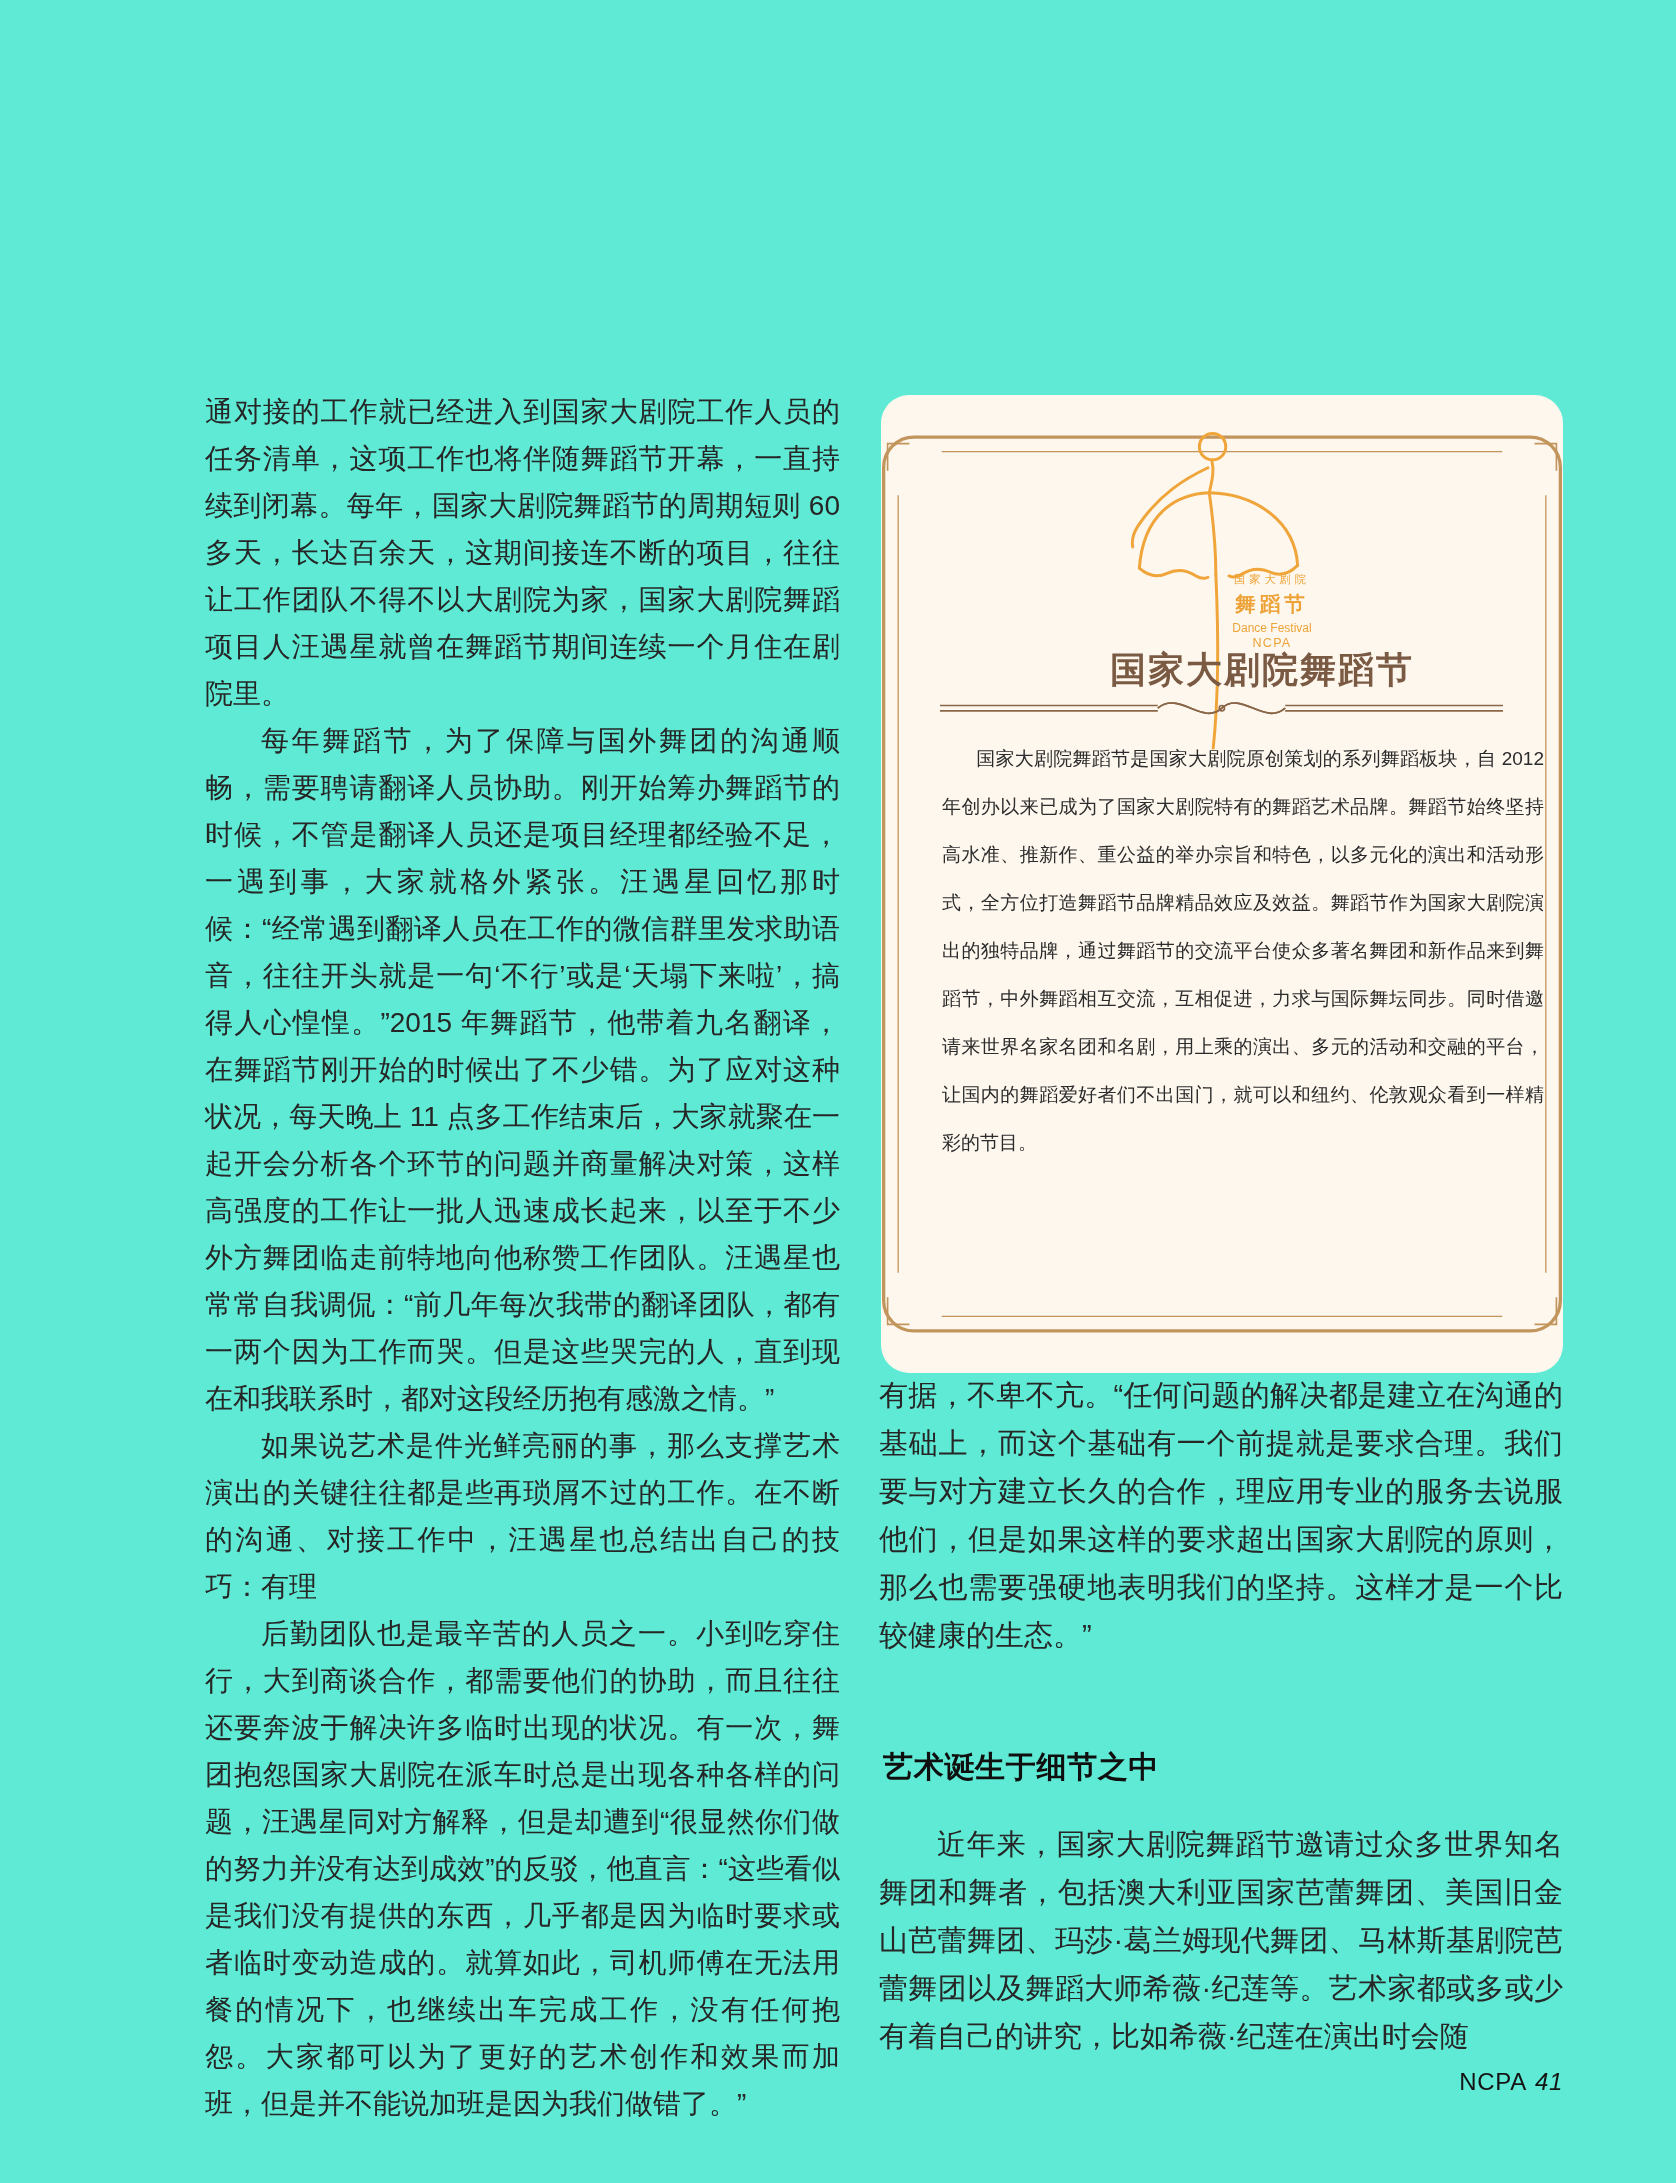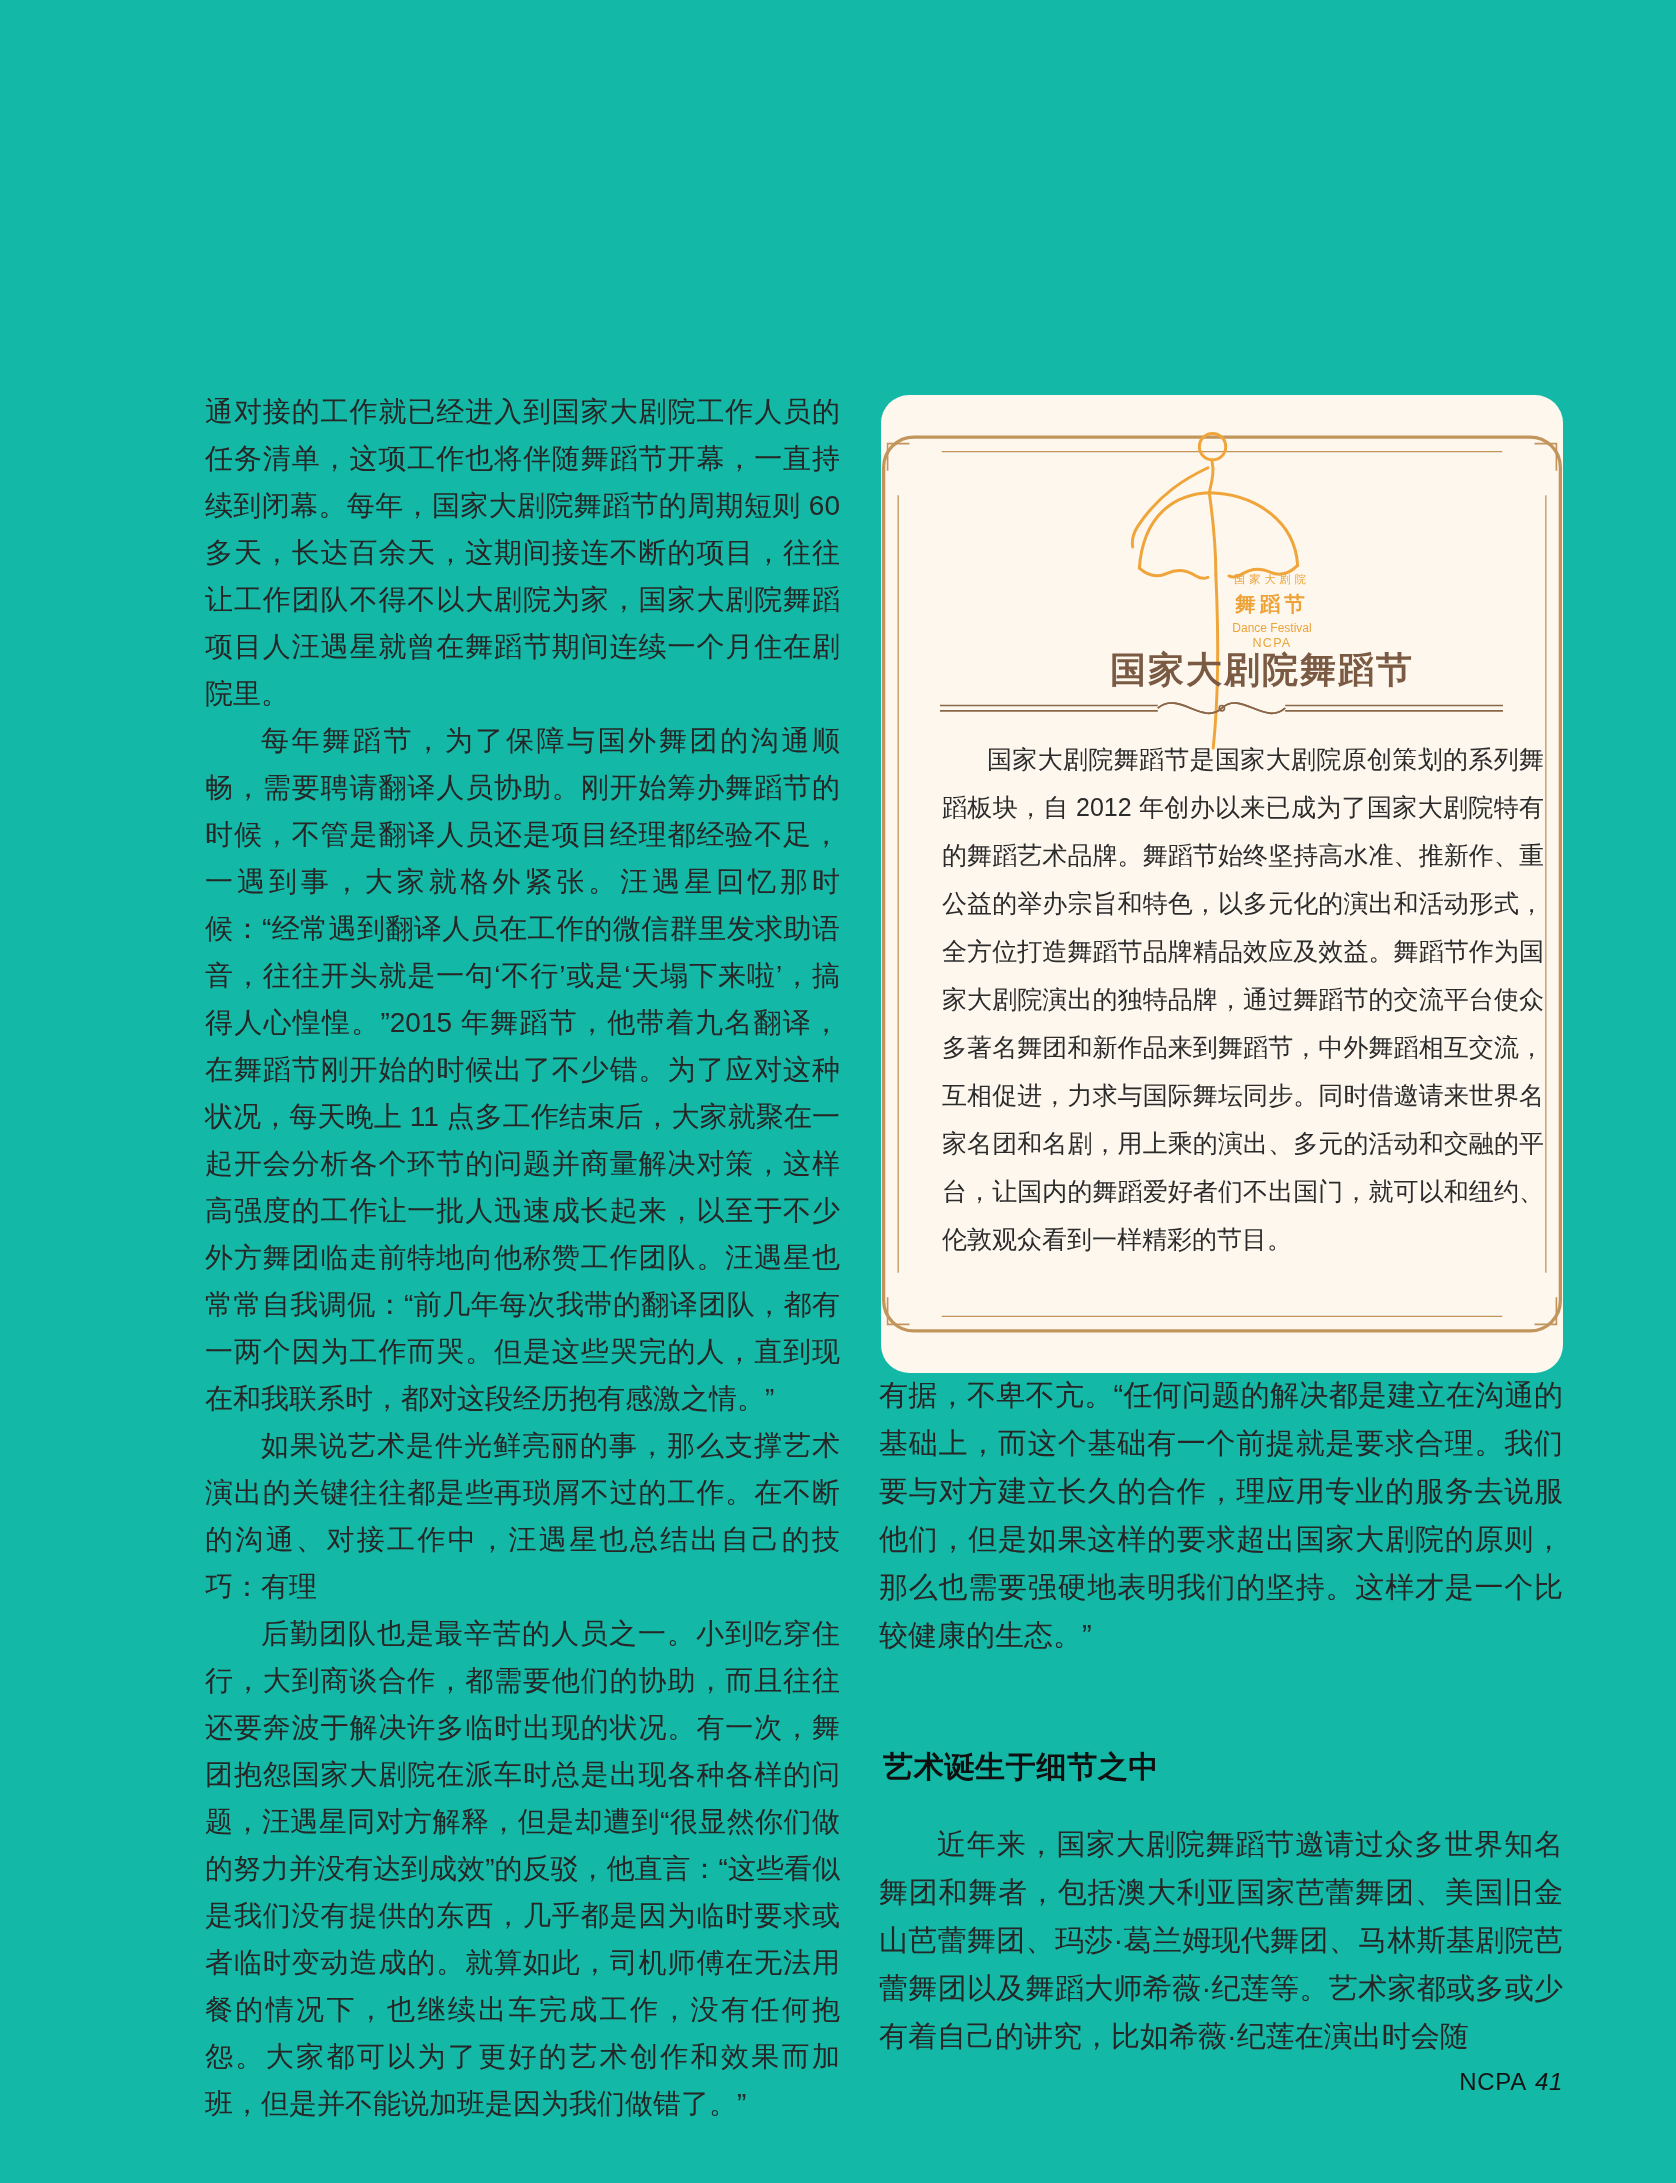--- a/index.html
+++ b/index.html
@@ -1,17 +1,17 @@
 <!DOCTYPE html>
 <html style="font-size:10.6px"><head>
 <meta charset="utf-8">
 <style>
   html,body { margin:0; padding:0; background:#ffffff; }
   .page {
-    position:relative; width:1676px; height:2183px; background:#14b8a6;
+    position:relative; width:1676px; height:2183px; background:#5eead4;
     font-family:"Liberation Sans", sans-serif; color:#262626; overflow:hidden;
   }
   
   .col-left {
     position:absolute; left:205px; top:388px; width:635px;
     font-size:28px; line-height:47px; text-align:justify; text-justify:inter-character;
   }
   .col-left p { margin:0; text-indent:2em; }
   .col-left p.noindent { text-indent:0; }
 
@@ -31,21 +31,21 @@
   .logo-cn-big   { font-size:20.5px; font-weight:bold; letter-spacing:4px; margin-top:3.3px; }
   .logo-en       { font-size:12px; margin-top:2.6px; }
   .logo-ncpa     { font-size:12.5px; letter-spacing:1.3px; margin-top:1.3px; }
   .box-title {
     position:absolute; left:0; top:251px; width:100%; margin:0; text-align:center;
     font-size:36px; font-weight:bold; color:#7a5a43; letter-spacing:2px;padding-left:40px;
   }
   .flourish { position:absolute; left:59px; top:298px; width:563px; height:33px; }
   .box-body {
     position:absolute; left:61px; top:340px; width:602px; margin:0;
-    font-size:25px; line-height:48px; text-align:justify; text-justify:inter-character;
+    font-size:19px; line-height:48px; text-align:justify; text-justify:inter-character;
     text-indent:1.8em; color:#2b2b2b;
   }
 
   
   .col-right-cont {
     position:absolute; left:879px; top:1371px; width:684px; margin:0;
     font-size:29px; line-height:48px; text-align:justify; text-justify:inter-character;
   }
   .section-heading {
     position:absolute; left:879px; top:1743px; margin:4px;

